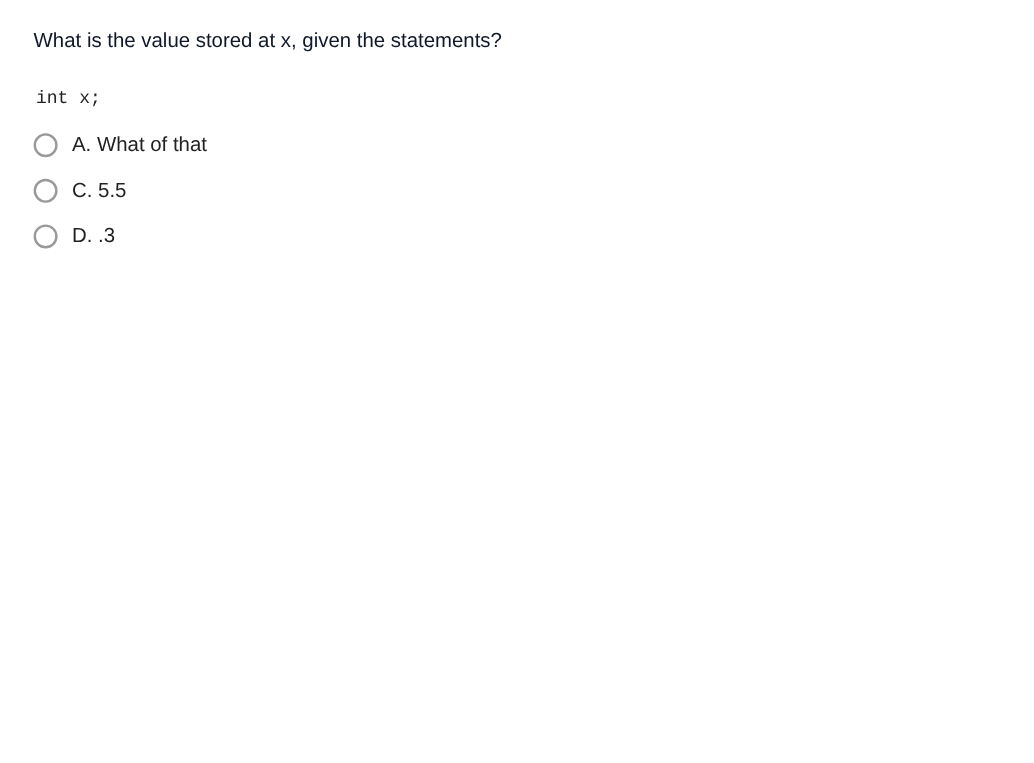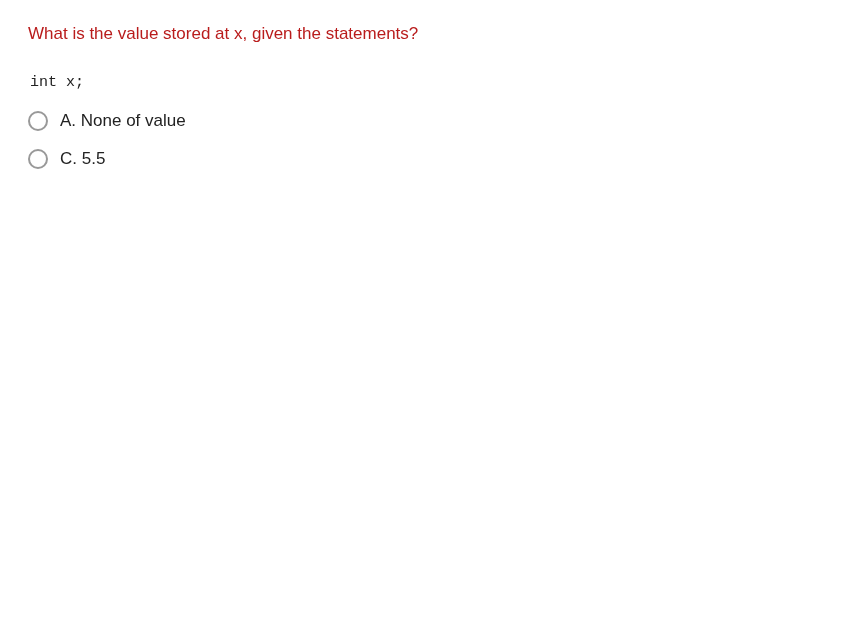--- a/index.html
+++ b/index.html
@@ -14,21 +14,21 @@
       font-size: 16px;
       color: #222222;
       padding: 24px 28px;
       width: 862px;
       min-height: 636px;
     }
 
     .question-text {
       font-size: 17px;
       margin-bottom: 30px;
-      color: #b91c1c;
+      color: #0f172a;
     }
 
     .code-block {
       font-family: 'Courier New', Courier, monospace;
       font-size: 15px;
       color: #222;
       margin-bottom: 8px;
       margin-left: 2px;
     }
 
@@ -75,19 +75,23 @@
 
 <p class="question-text">What is the value stored at x, given the statements?</p>
 
 <div class="code-block">
   <div class="line1">int x;</div>
 </div>
 
 <div class="options-container">
 <div class="option-item">
       <span class="option-radio"></span>
-      <span class="option-label">A.  None of value</span>
+      <span class="option-label">A.  What of that</span>
     </div>
     <div class="option-item">
       <span class="option-radio"></span>
       <span class="option-label">C.  5.5</span>
     </div>
+    <div class="option-item">
+      <span class="option-radio"></span>
+      <span class="option-label">D.  .3</span>
+    </div>
   </div>
 
 </body></html>

